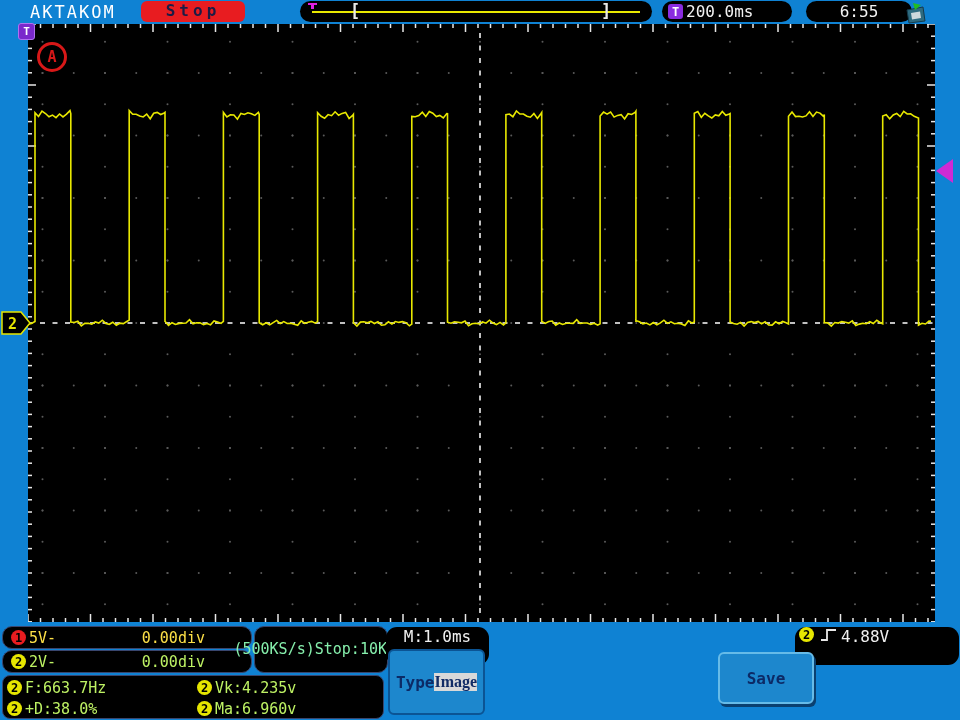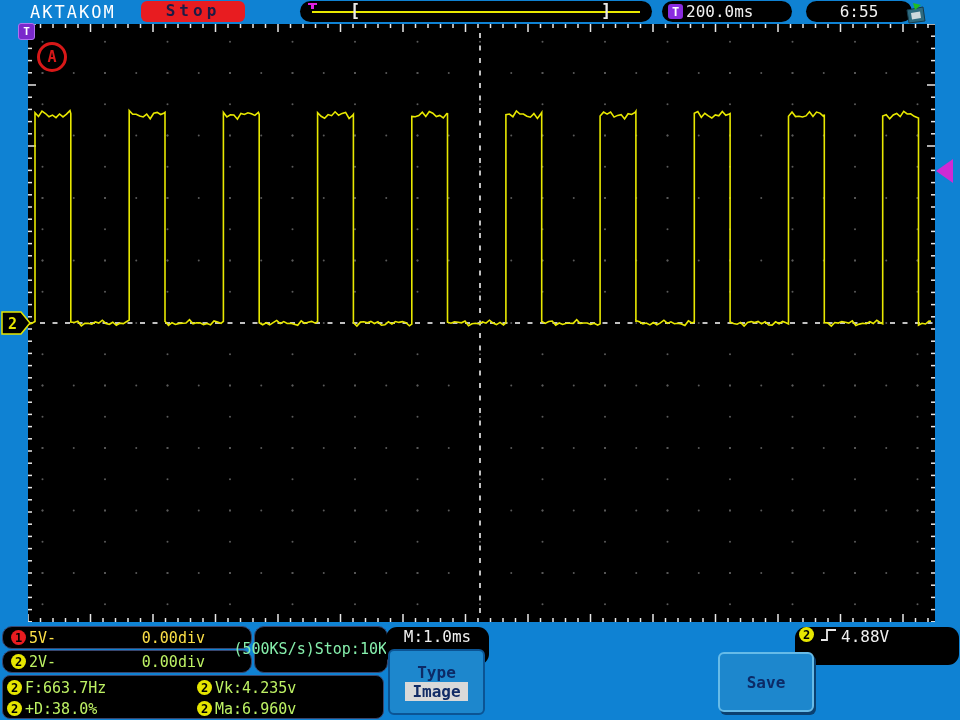--- a/index.html
+++ b/index.html
@@ -46,23 +46,23 @@
   .offset{margin-left:auto;margin-right:38px;}
   .acqbox{display:flex;flex-direction:row;align-items:center;justify-content:flex-end;
     color:#86efac;font-size:15px;line-height:21px;}
   .measgrid{display:grid;grid-template-columns:190px 190px;grid-auto-rows:21px;align-items:center;padding:1px 4px;}
   .meascell{display:flex;align-items:center;font-size:15px;}
   .mpill{position:absolute;background:#000;border-radius:11px;color:#f0f0f0;font-size:16px;
     display:flex;align-items:flex-start;height:38px;}
   .softbtn{position:absolute;background:#1d87cd;border-radius:6px;box-sizing:border-box;
     color:#0c2a66;font-weight:bold;font-size:16px;}
   #type-btn{left:388px;top:649px;width:97px;height:66px;border:2px solid #0b5494;
-    display:flex;flex-direction:column;align-items:center;justify-content:center;gap:0;}
-  #type-btn .val{background:#d9d9d9;color:#122c66;padding:0px 7px;}
-  #save-btn{left:718px;top:652px;width:96px;height:60px;border:2px solid #66bbe8;
+    display:flex;flex-direction:row;align-items:center;justify-content:center;gap:0;}
+  #type-btn .val{background:#d9d9d9;color:#122c66;padding:0px 0;font-family:Liberation Serif, serif;}
+  #save-btn{left:718px;top:652px;width:96px;height:52px;border:2px solid #66bbe8;
     display:flex;align-items:center;justify-content:center;box-shadow:2px 3px 0 #0a4070;}
   .edge-glyph{margin:0 3px;}
 </style>
 </head>
 <body>
 
 <div id="stage">
 
   <div id="topbar">
     <div class="brand">AKTAKOM</div>

